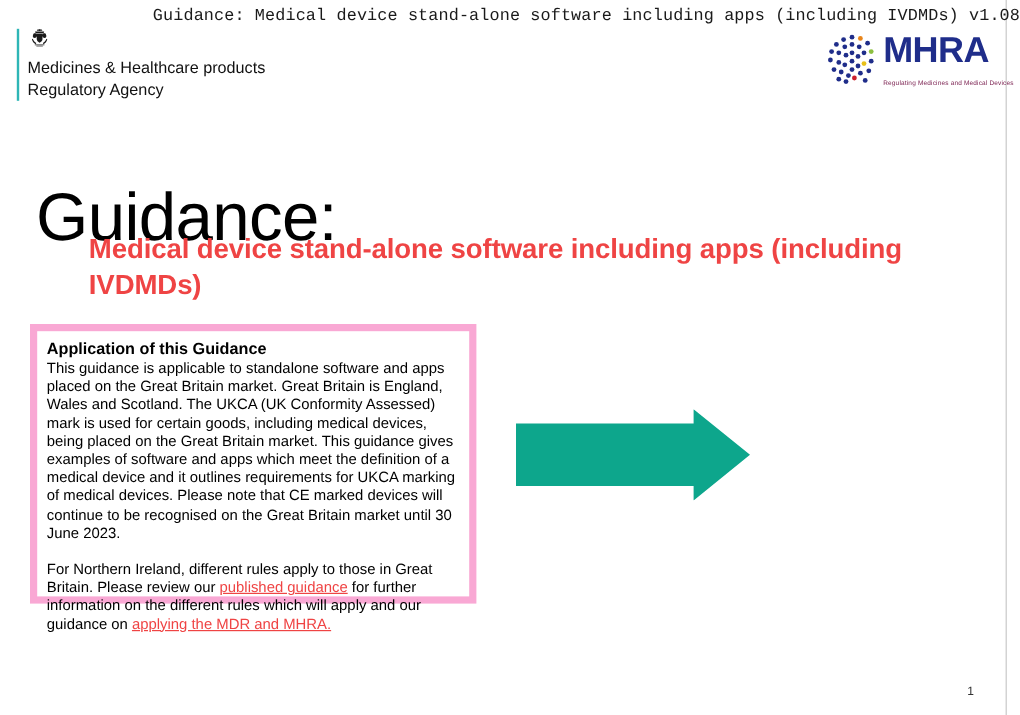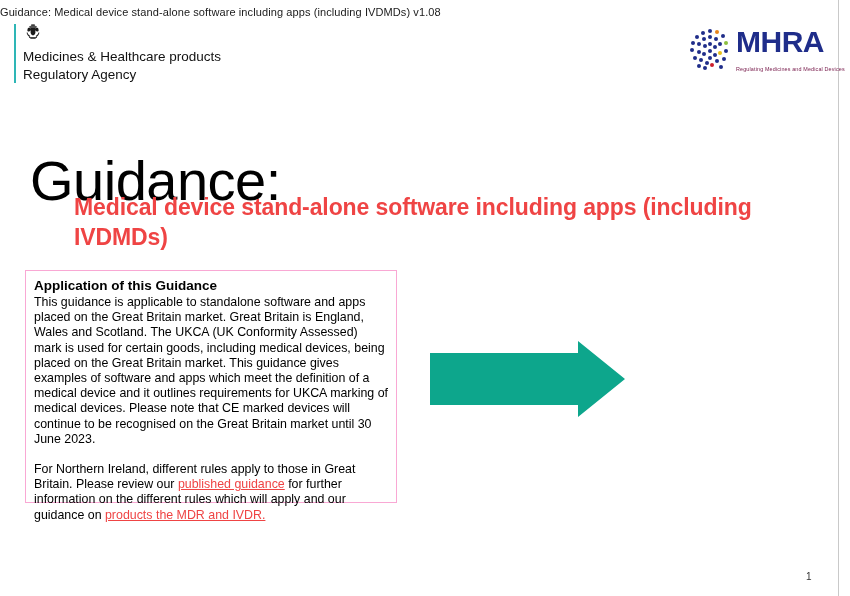--- a/index.html
+++ b/index.html
@@ -29,23 +29,23 @@
     left: 838px; top: 0;
     width: 1px; height: 596px;
     background: #c9c9c9;
   }
 
   
   .running-header {
     position: absolute;
     left: 0; top: 6px;
     width: 850px;
-    text-align: left;
-    font-size: 11px;
-    font-family: Liberation Sans, sans-serif;
+    text-align: right;
+    font-size: 14px;
+    font-family: Liberation Mono, monospace;
     color: #1a1a1a;
     letter-spacing: 0.1px;
   }
 
   
   .dept-lockup {
     position: absolute;
     left: 14px; top: 24px;
     display: flex;
     align-items: flex-start;
@@ -118,21 +118,21 @@
     margin-left: 44px;
   }
 
   
   .app-box {
     position: absolute;
     left: 25px; top: 270px;
     width: 372px;
     height: 233px;
     box-sizing: border-box;
-    border: 1px solid #f9a8d4;
+    border: 6px solid #f9a8d4;
     background: #ffffff;
     padding: 6px 8px 0 8px;
   }
   .app-box-title {
     font-size: 13.5px;
     line-height: 17px;
     font-weight: 700;
     color: #000000;
     margin-bottom: 1px;
   }
@@ -288,21 +288,21 @@
 
   <h1 class="doc-title">Guidance:</h1>
   <div class="doc-subtitle">Medical device stand-alone software including apps (including IVDMDs)</div>
 
   <div class="app-box">
     <div class="app-box-title">Application of this Guidance</div>
     <p class="app-box-para">
       <span>This guidance is applicable to standalone software and apps placed on the Great Britain market. Great Britain is England, Wales and Scotland. The UKCA (UK Conformity Assessed) mark is used for certain goods, including medical devices, being placed on the Great Britain market. This guidance gives examples of software and apps which meet the definition of a medical device and it outlines requirements for UKCA marking of medical devices. Please note that CE marked devices will continue to be recognised on the Great Britain market until 30 June 2023.</span>
     </p>
     <p class="app-box-para">
-      <span>For Northern Ireland, different rules apply to those in Great Britain. Please review our </span><a class="app-link">published guidance</a><span> for further information on the different rules which will apply and our guidance on </span><a class="app-link">products the MDR and IVDR.</a>
+      <span>For Northern Ireland, different rules apply to those in Great Britain. Please review our </span><a class="app-link">published guidance</a><span> for further information on the different rules which will apply and our guidance on </span><a class="app-link">applying the MDR and MHRA.</a>
     </p>
   </div>
 
   <div class="next-arrow">
     <svg width="195" height="76" viewBox="0 0 195 76">
       <polygon points="0,12 148,12 148,0 195,38 148,76 148,64 0,64" fill="#0da68c"></polygon>
     </svg>
   </div>
 
 

